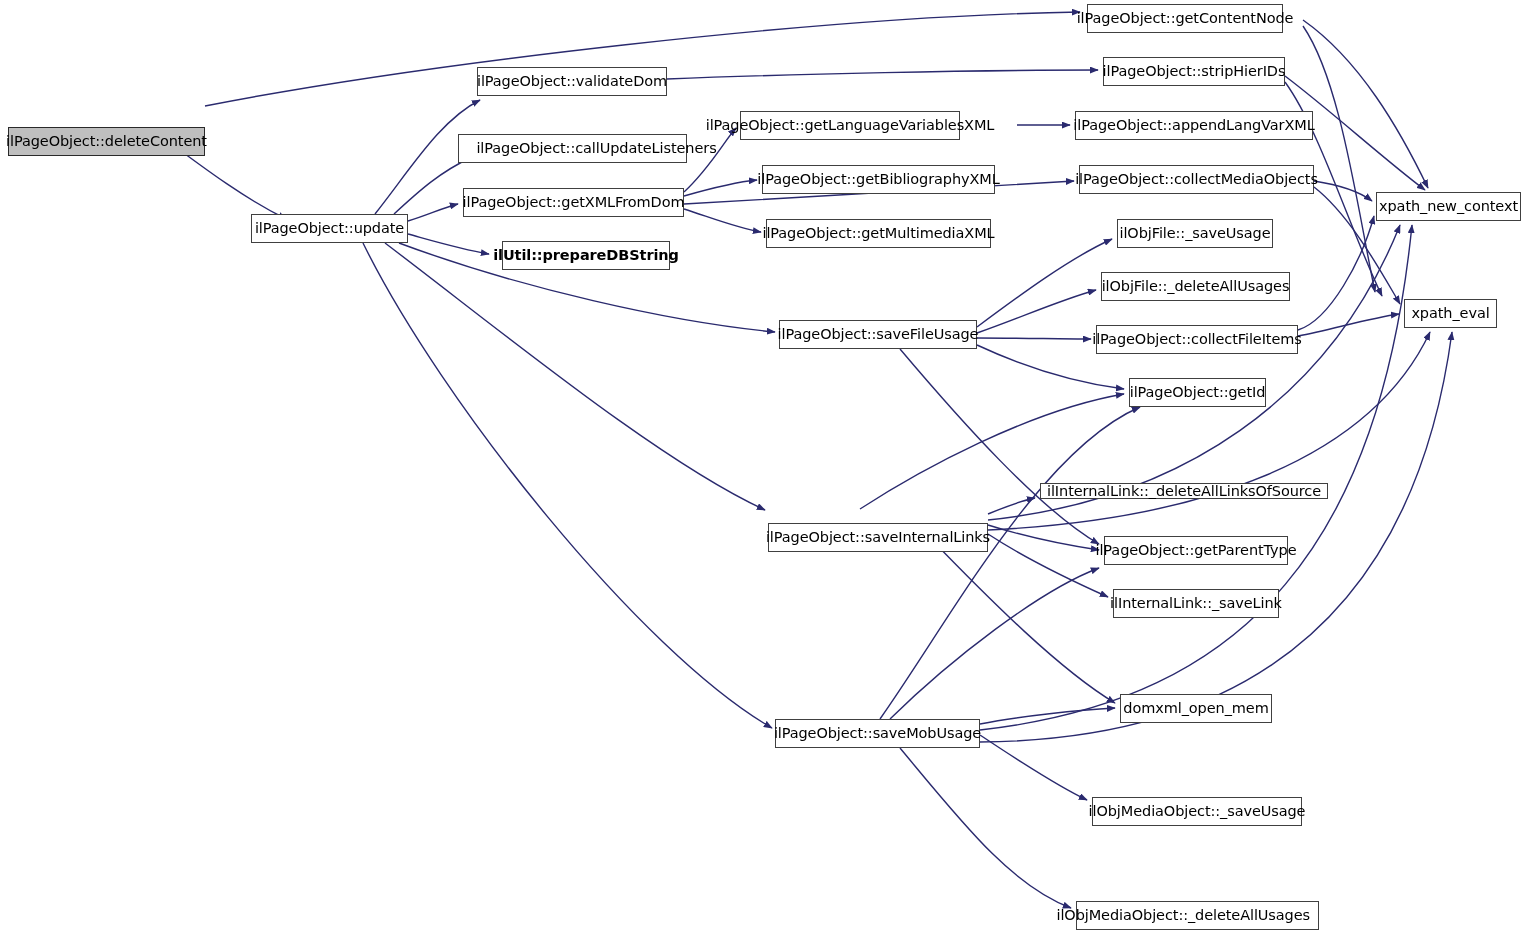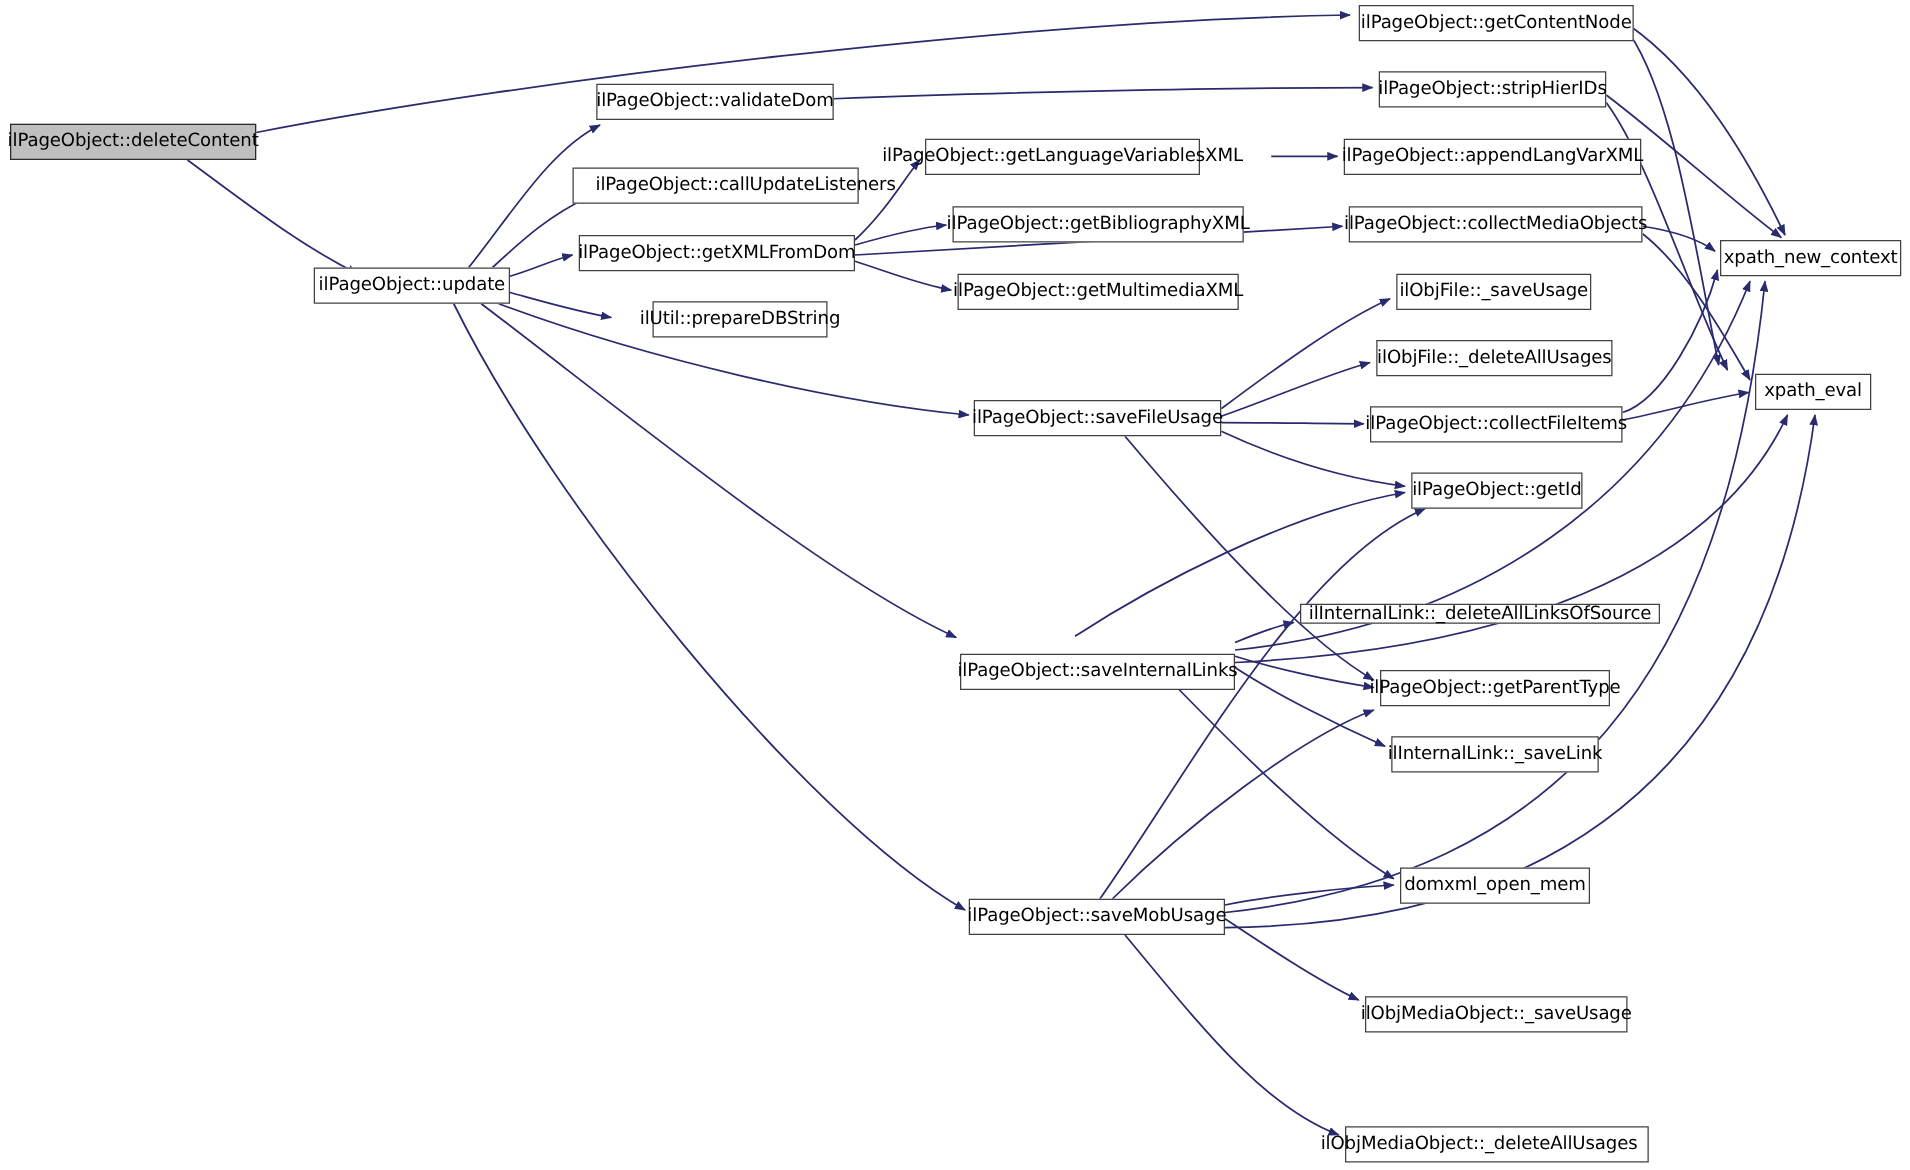--- a/index.html
+++ b/index.html
@@ -33,20 +33,21 @@
     line-height: 1;
     display: flex;
     align-items: center;
     justify-content: center;
     white-space: nowrap;
     letter-spacing: -0.1px;
   }
   .node.highlight {
     background: #bfbfbf;
     border-color: #2a2a2a;
+    margin-top: 28px;
   }
   .node-label {
     display: block;
     padding: 0 8px;
   }
 </style>
 </head>
 <body>
 
 <div id="canvas">
@@ -110,42 +111,42 @@
       </div>
       <div class="node" style="left: 477px; top: 67px; width: 190px; height: 29px;">
         <span class="node-label">ilPageObject::validateDom</span>
       </div>
       <div class="node" style="left: 458px; top: 134px; width: 229px; height: 29px; padding-left: 48px;">
         <span class="node-label">ilPageObject::callUpdateListeners</span>
       </div>
       <div class="node" style="left: 463px; top: 188px; width: 221px; height: 29px;">
         <span class="node-label">ilPageObject::getXMLFromDom</span>
       </div>
-      <div class="node" style="left: 522px; top: 241px; width: 140px; height: 29px;">
+      <div class="node" style="left: 502px; top: 241px; width: 168px; height: 29px; font-weight: bold;">
         <span class="node-label">ilUtil::prepareDBString</span>
       </div>
       <div class="node" style="left: 740px; top: 111px; width: 220px; height: 29px; justify-content: center;">
         <span class="node-label">ilPageObject::getLanguageVariablesXML</span>
       </div>
       <div class="node" style="left: 762px; top: 165px; width: 233px; height: 29px;">
         <span class="node-label">ilPageObject::getBibliographyXML</span>
       </div>
       <div class="node" style="left: 766px; top: 219px; width: 225px; height: 29px;">
         <span class="node-label">ilPageObject::getMultimediaXML</span>
       </div>
       <div class="node" style="left: 779px; top: 320px; width: 198px; height: 29px;">
         <span class="node-label">ilPageObject::saveFileUsage</span>
       </div>
       <div class="node" style="left: 768px; top: 523px; width: 220px; height: 29px;">
         <span class="node-label">ilPageObject::saveInternalLinks</span>
       </div>
       <div class="node" style="left: 775px; top: 719px; width: 205px; height: 29px;">
         <span class="node-label">ilPageObject::saveMobUsage</span>
       </div>
-      <div class="node" style="left: 1087px; top: 4px; width: 220px; height: 29px;">
+      <div class="node" style="left: 1087px; top: 4px; width: 196px; height: 29px;">
         <span class="node-label">ilPageObject::getContentNode</span>
       </div>
       <div class="node" style="left: 1103px; top: 57px; width: 182px; height: 29px;">
         <span class="node-label">ilPageObject::stripHierIDs</span>
       </div>
       <div class="node" style="left: 1075px; top: 111px; width: 238px; height: 29px;">
         <span class="node-label">ilPageObject::appendLangVarXML</span>
       </div>
       <div class="node" style="left: 1079px; top: 165px; width: 235px; height: 29px;">
         <span class="node-label">ilPageObject::collectMediaObjects</span>

